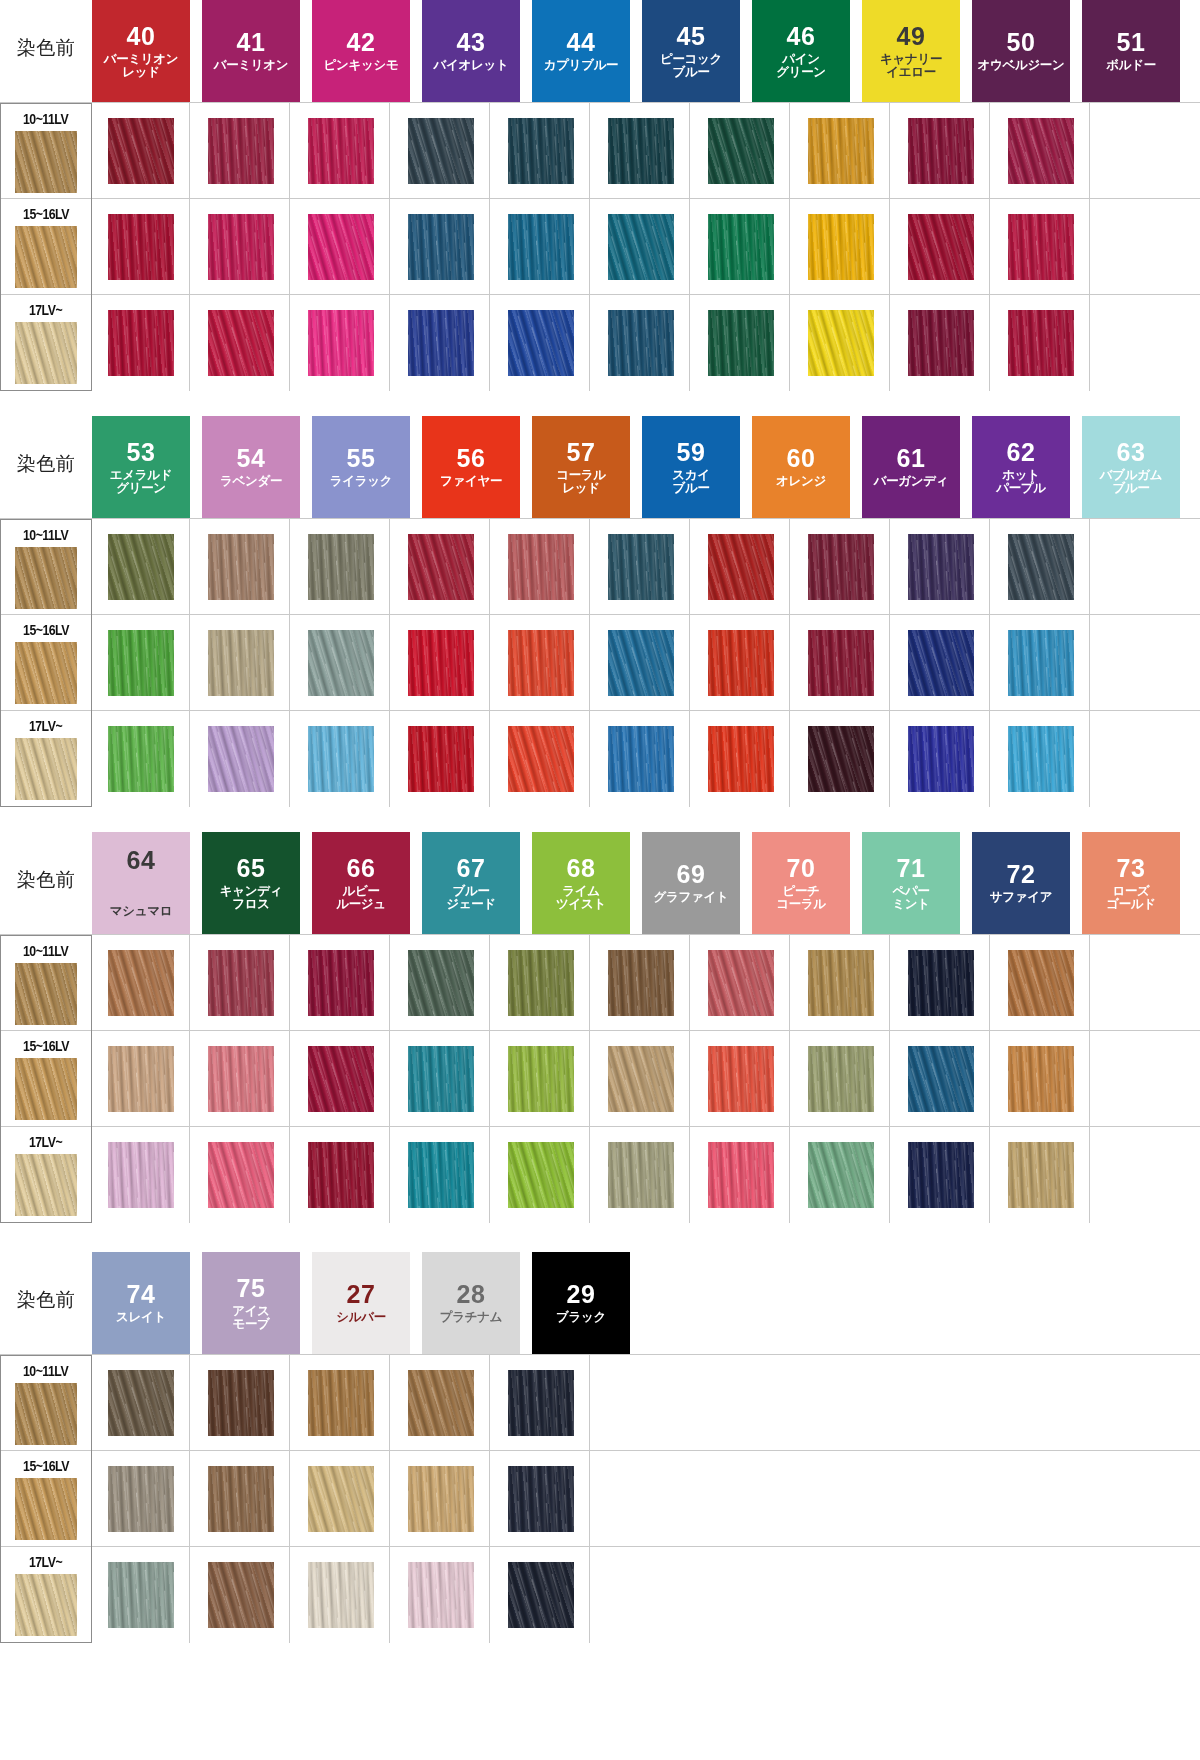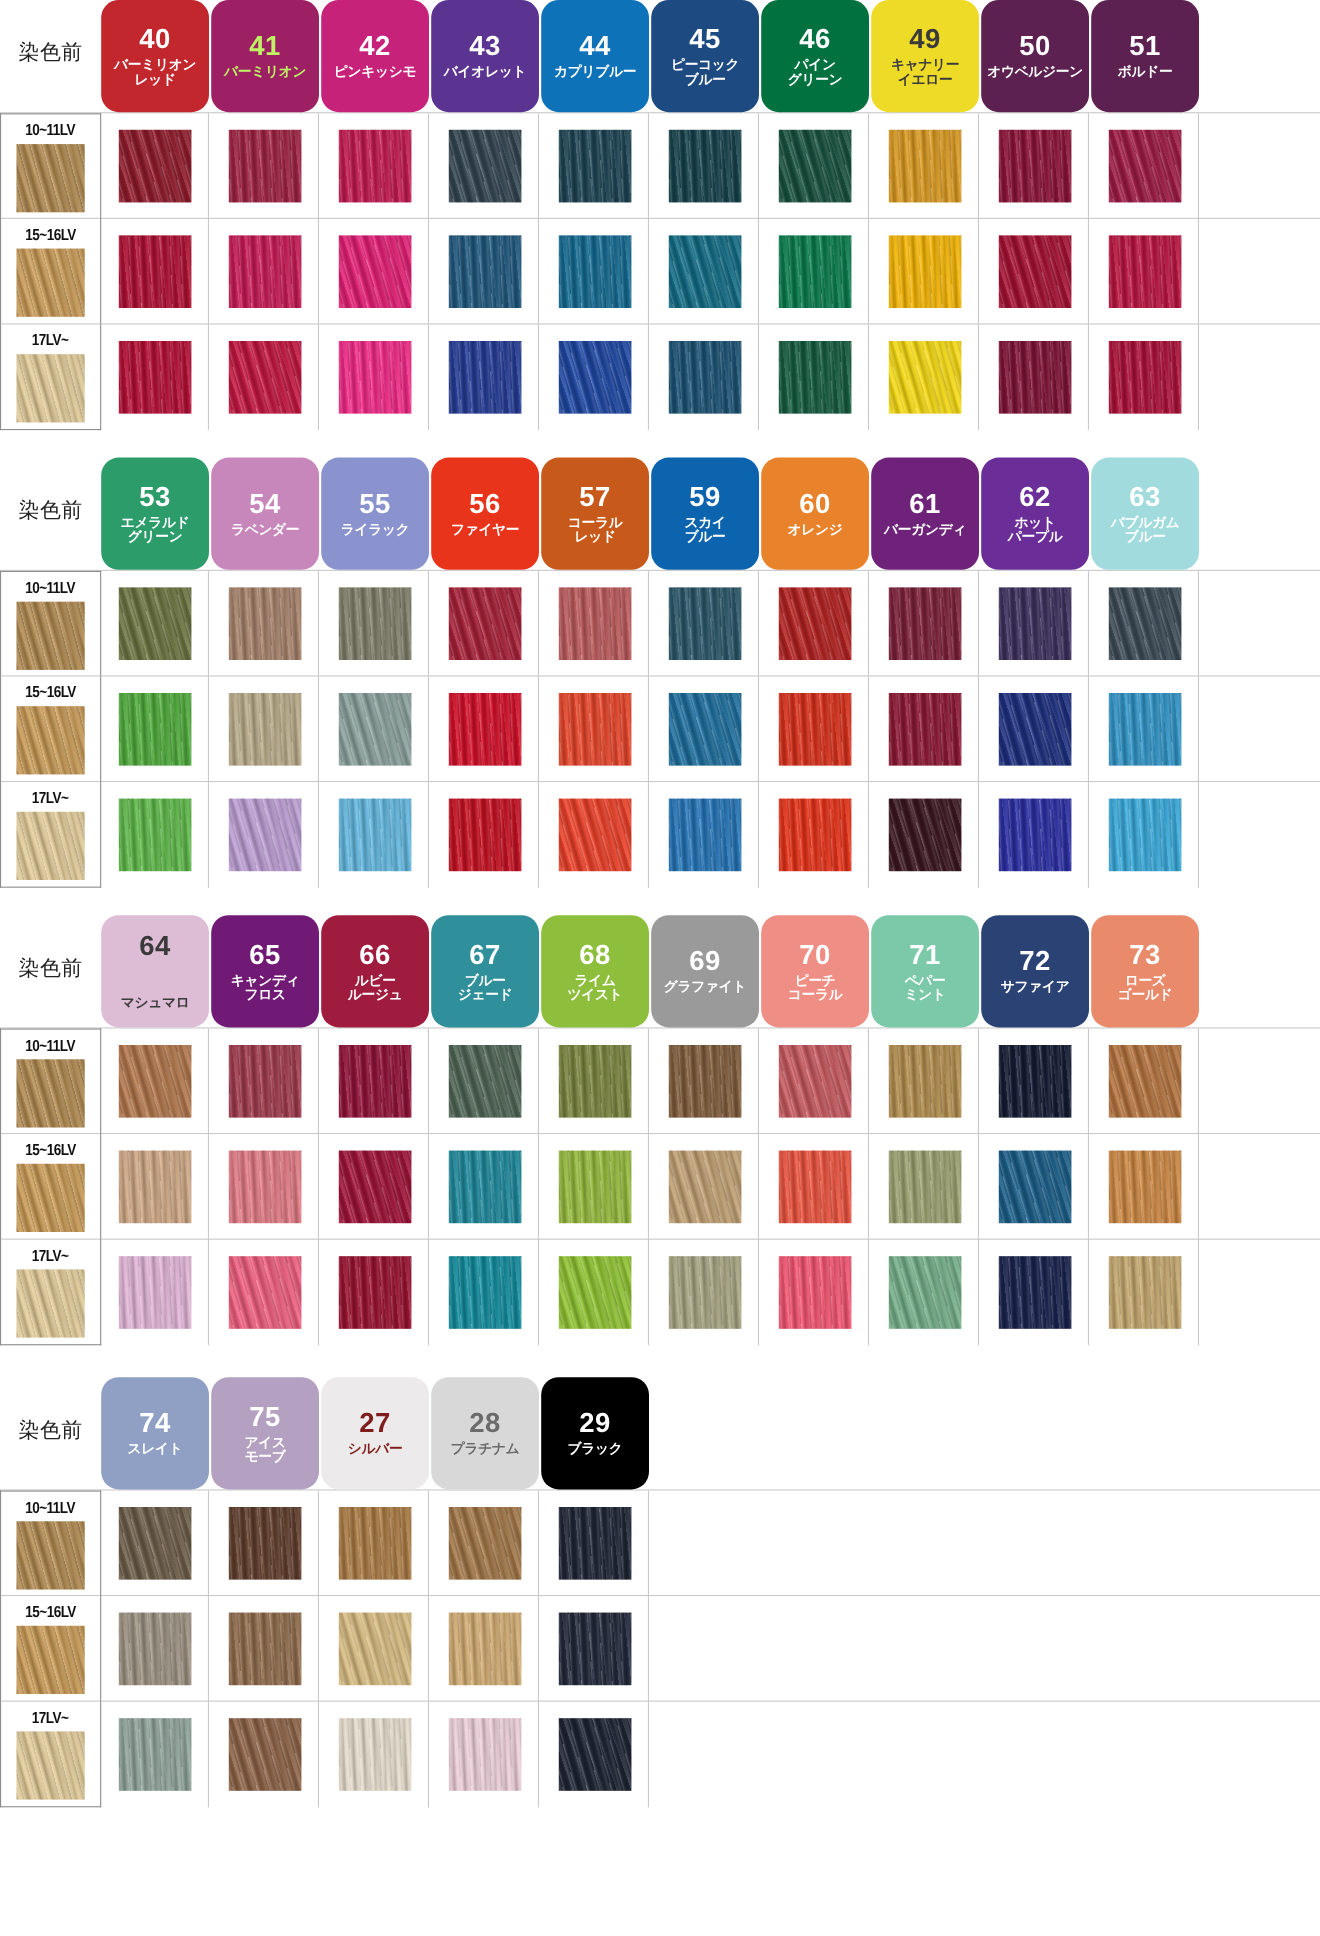--- a/index.html
+++ b/index.html
@@ -36,29 +36,28 @@
   .hdr-spacer span {
     font-size: 19px;
     color: #222;
     letter-spacing: 0.5px;
     padding-bottom: 6px;
   }
   .hdr-cell {
     flex: 0 0 98px;
     width: 98px;
     height: 102px;
-    margin-right: 2px;
+    margin-right: 12px;
     display: flex;
     flex-direction: column;
     align-items: center;
     justify-content: center;
     color: #ffffff;
     text-align: center;
     line-height: 1.08;
-    border-radius: 16px;
   }
   .hdr-num {
     font-size: 25px;
     font-weight: bold;
     letter-spacing: 0.5px;
     margin-bottom: 3px;
   }
   .hdr-name {
     font-size: 12.5px;
     font-weight: bold;
@@ -149,21 +148,21 @@
       <div class="section">
         <div class="hdr-row">
           <div class="hdr-spacer">
             <span>染色前</span>
           </div>
           <div class="hdr-cell" style="background: rgb(193, 39, 45); color: rgb(255, 255, 255);">
             <div class="hdr-num">40</div>
             <div class="hdr-name">バーミリオン
 レッド</div>
           </div>
-          <div class="hdr-cell" style="background: rgb(158, 32, 100); color: #bef264;">
+          <div class="hdr-cell" style="background: rgb(158, 32, 100); color: #ffffff;">
             <div class="hdr-num">41</div>
             <div class="hdr-name">バーミリオン</div>
           </div>
           <div class="hdr-cell" style="background: rgb(199, 34, 121); color: rgb(255, 255, 255);">
             <div class="hdr-num">42</div>
             <div class="hdr-name">ピンキッシモ</div>
           </div>
           <div class="hdr-cell" style="background: rgb(91, 51, 145); color: rgb(255, 255, 255);">
             <div class="hdr-num">43</div>
             <div class="hdr-name">バイオレット</div>
@@ -601,21 +600,21 @@
       <div class="sec-gap"></div>
       <div class="section">
         <div class="hdr-row">
           <div class="hdr-spacer">
             <span>染色前</span>
           </div>
           <div class="hdr-cell" style="background: rgb(221, 188, 213); color: rgb(58, 58, 58); gap: 28px;">
             <div class="hdr-num">64</div>
             <div class="hdr-name">マシュマロ</div>
           </div>
-          <div class="hdr-cell" style="background: #701a75; color: rgb(255, 255, 255);">
+          <div class="hdr-cell" style="background: #14532d; color: rgb(255, 255, 255);">
             <div class="hdr-num">65</div>
             <div class="hdr-name">キャンディ
 フロス</div>
           </div>
           <div class="hdr-cell" style="background: rgb(160, 28, 63); color: rgb(255, 255, 255);">
             <div class="hdr-num">66</div>
             <div class="hdr-name">ルビー
 ルージュ</div>
           </div>
           <div class="hdr-cell" style="background: rgb(47, 143, 154); color: rgb(255, 255, 255);">

